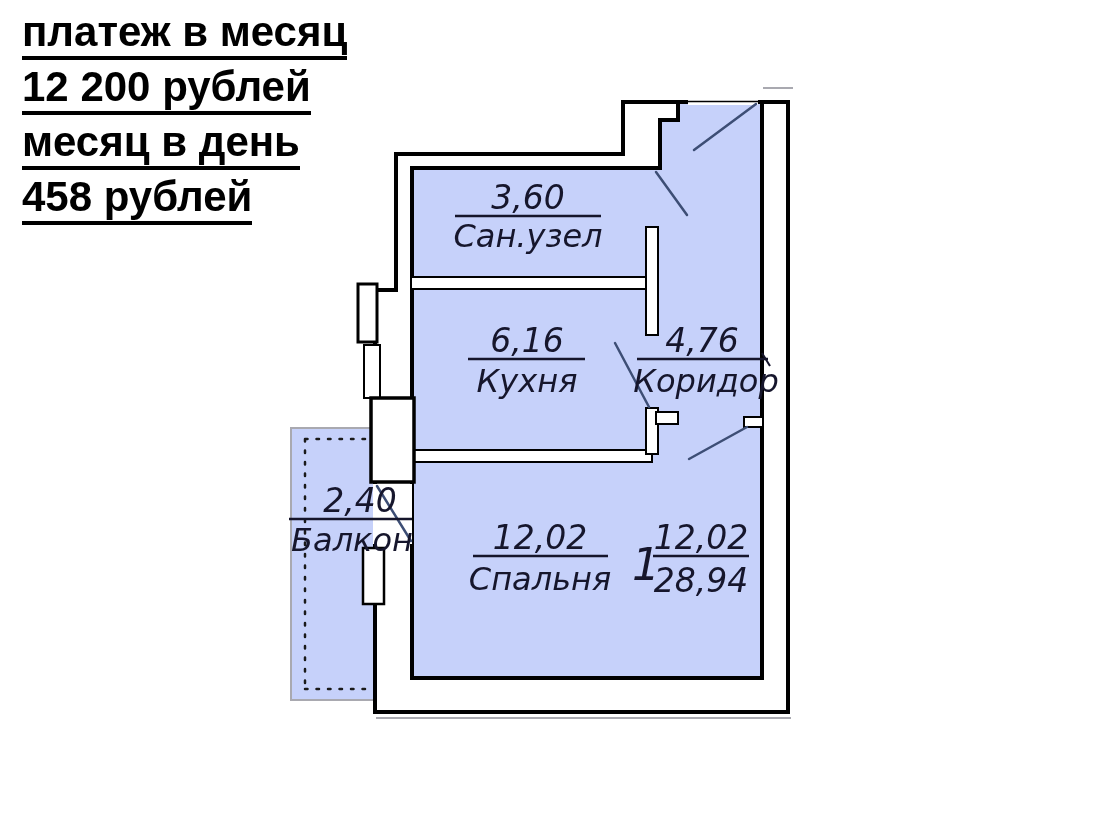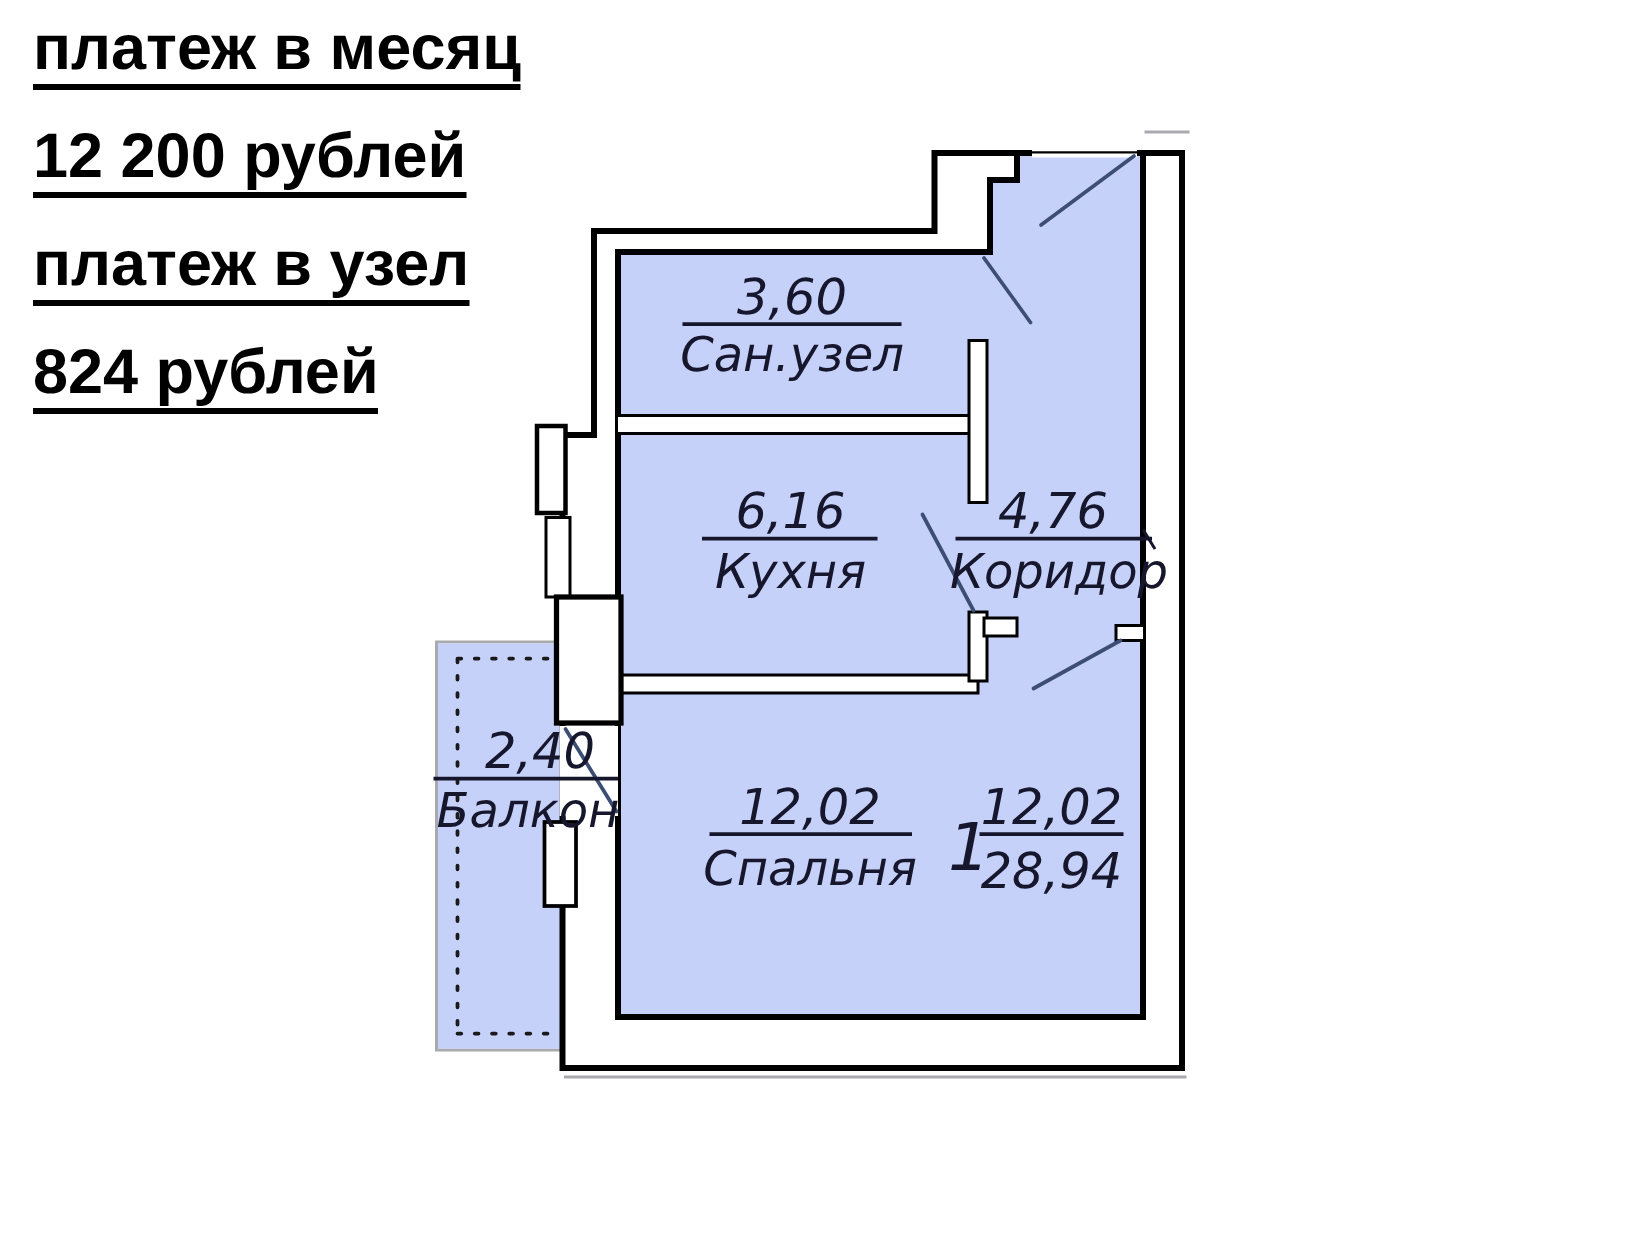--- a/index.html
+++ b/index.html
@@ -5,21 +5,21 @@
   html,body{margin:0;padding:0;}
   body{
     width:1100px;height:825px;background:#ffffff;position:relative;overflow:hidden;
     font-family:"Liberation Sans", sans-serif;
   }
   .pricing{
     position:absolute;left:22px;top:12px;
     font-weight:bold;font-size:42px;line-height:40px;color:#000;
     letter-spacing:0px;
   }
-  .price-line{margin-bottom:24px;}
+  .price-line{margin-bottom:7px;}
   .price-line span{
     display:inline-block;
     border-bottom:4px solid #000;
     padding-bottom:4px;
   }
   .plan-svg{position:absolute;left:0;top:0;}
   .plan-text{
     font-family:"DejaVu Sans", sans-serif;
     font-style:italic;
     fill:#16162c;
@@ -32,24 +32,24 @@
 <body>
 
 <div class="pricing">
   <div class="price-line">
     <span>платеж в месяц</span>
   </div>
   <div class="price-line">
     <span>12 200 рублей</span>
   </div>
   <div class="price-line">
-    <span>платеж в узел</span>
+    <span>месяц в день</span>
   </div>
   <div class="price-line">
-    <span>824 рублей</span>
+    <span>458 рублей</span>
   </div>
 </div>
 
 <svg class="plan-svg" width="1100" height="825" viewBox="0 0 1100 825" xmlns="http://www.w3.org/2000/svg">
 
   <path d="M 376,428 H 291 V 700 H 376" fill="none" stroke="#a9a9b0" stroke-width="2"></path>
   <line x1="376" y1="718" x2="791" y2="718" stroke="#a9a9b0" stroke-width="2"></line>
   <line x1="763" y1="88" x2="793" y2="88" stroke="#a9a9b0" stroke-width="2"></line>
 
   <rect x="292" y="429" width="83" height="270" fill="#c6d1fa"></rect>

